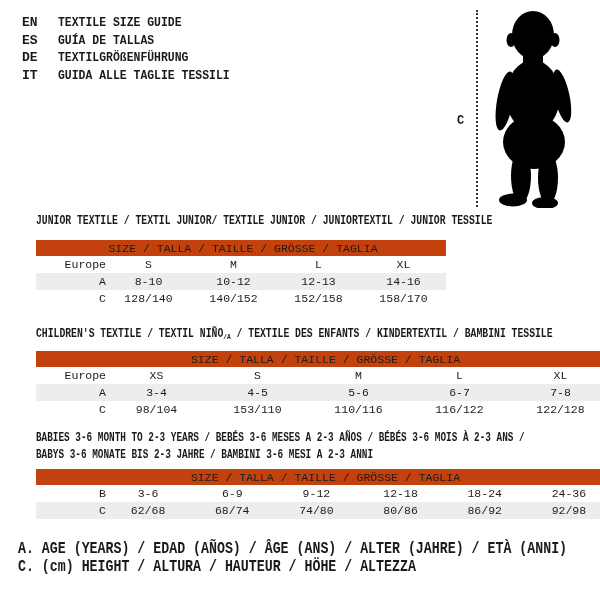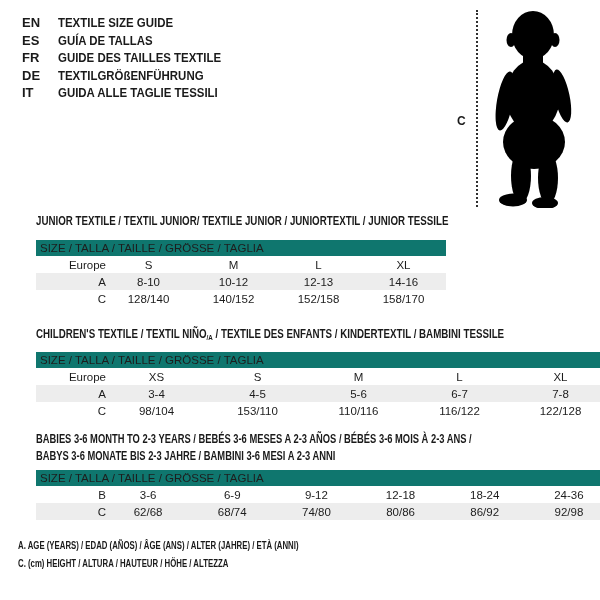--- a/index.html
+++ b/index.html
@@ -1,19 +1,19 @@
 <!DOCTYPE html>
 <html><head>
 <meta charset="utf-8">
 <style>
   html,body { margin:0; padding:0; background:#fff; }
   .page {
     position:relative; width:600px; height:600px; overflow:hidden;
     background:#ffffff; color:#1a1a1a;
-    font-family:Liberation Sans, sans-serif;
+    font-family:Liberation Mono, monospace;
   }
   
   .header { position:relative; height:200px; padding:14px 0 0 22px; box-sizing:border-box; }
   .lang-row { display:flex; height:17.5px; align-items:center; }
   .lang-code { width:36px; font-weight:bold; font-size:13px; flex:0 0 36px; }
   .cond-lang { display:inline-block; transform:scaleX(0.88); transform-origin:0 50%;
                white-space:nowrap; font-weight:bold; font-size:13px; }
   .figure { position:absolute; top:8px; left:452px; width:140px; height:202px; }
   .dotline { position:absolute; left:24px; top:2px; height:197px; width:0;
              border-left:2px dotted #2f2f2f; }
@@ -29,47 +29,43 @@
   .mt-children-title { margin-top:20px; }
   .mt-children-table { margin-top:7px; }
   .mt-babies-title { margin-top:12px; }
   .babies-title-line { font-size:12px; font-weight:bold; line-height:17px; }
   .mt-babies-table { margin-top:5px; }
   
   table.size-table { border-collapse:collapse; table-layout:fixed; font-size:11.5px; color:#1c1c1c; }
   table.w-junior { width:410px; }
   table.w-wide { width:575px; }
   col.c0 { width:70px; }
-  th.band { background:#0f766e; height:16px; font-weight:normal; text-align:left;
+  th.band { background:#c2410c; height:16px; font-weight:normal; text-align:center;
             padding:0 0 0 4px; font-size:11.5px; color:#1d1d1d; }
   td { height:17px; padding:0; text-align:center; }
   td.lbl { text-align:right; padding-left:4px; }
   tbody tr:nth-child(even) { background:#ededed; }
   
   .footnotes { margin:20px 0 0 18px; }
-  .footnote { height:17.5px; font-size:10px; font-weight:bold; }
+  .footnote { height:17.5px; font-size:17px; font-weight:bold; }
 </style>
 </head>
 <body>
 
 <div class="page">
 
   <div class="header">
     <div>
       <div class="lang-row">
         <span class="lang-code">EN</span>
         <span class="cond-lang">TEXTILE SIZE GUIDE</span>
       </div>
       <div class="lang-row">
         <span class="lang-code">ES</span>
         <span class="cond-lang">GUÍA DE TALLAS</span>
-      </div>
-      <div class="lang-row">
-        <span class="lang-code">FR</span>
-        <span class="cond-lang">GUIDE DES TAILLES TEXTILE</span>
       </div>
       <div class="lang-row">
         <span class="lang-code">DE</span>
         <span class="cond-lang">TEXTILGRÖßENFÜHRUNG</span>
       </div>
       <div class="lang-row">
         <span class="lang-code">IT</span>
         <span class="cond-lang">GUIDA ALLE TAGLIE TESSILI</span>
       </div>
     </div>

